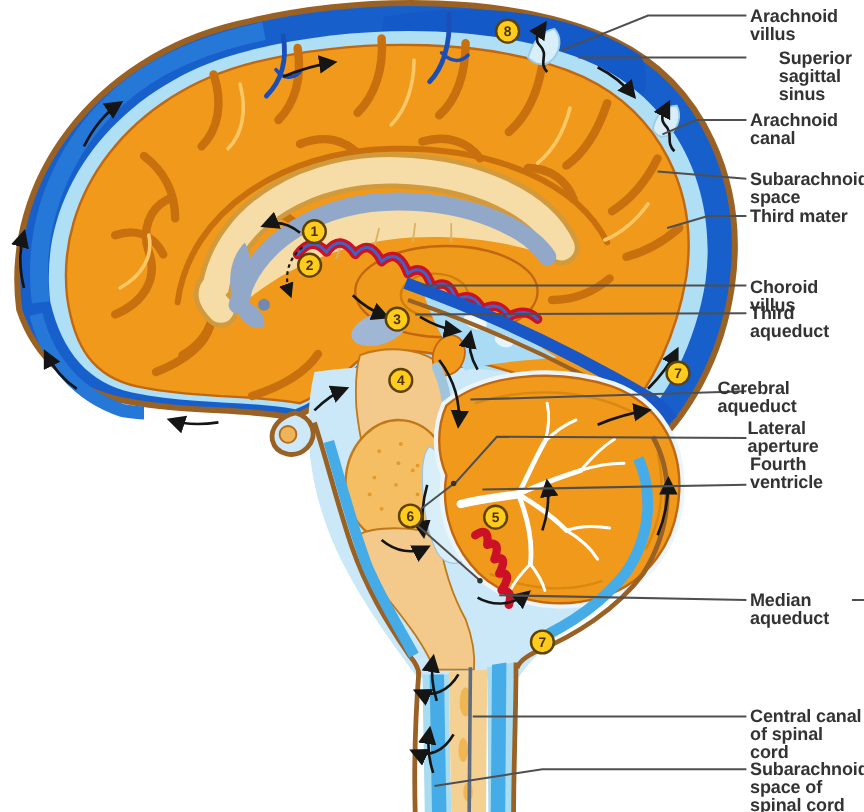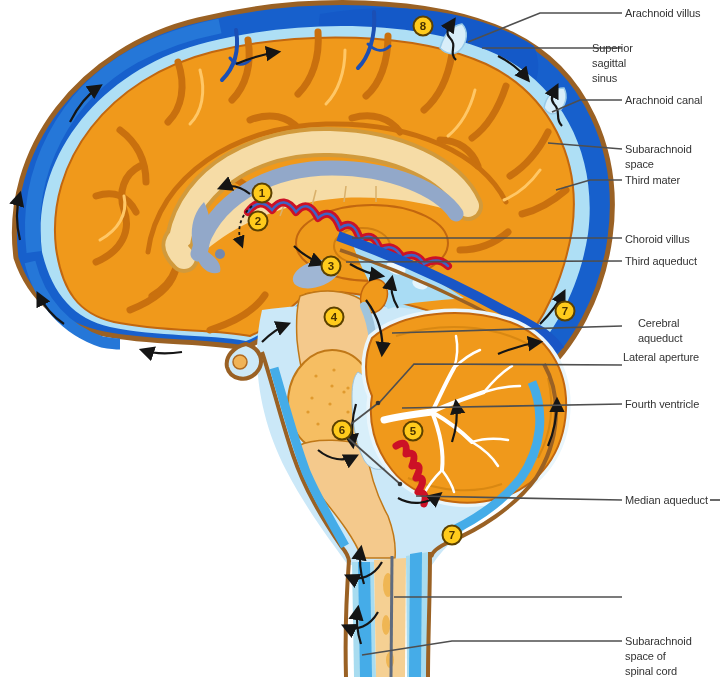--- a/index.html
+++ b/index.html
@@ -1,19 +1,19 @@
 <!DOCTYPE html>
 <html><head>
 <meta charset="utf-8">
 <style>
   html,body{margin:0;padding:0;background:#fff;}
   #stage{position:relative;width:720px;height:677px;overflow:hidden;background:#fff;
          font-family:"Liberation Sans",sans-serif;}
   #stage svg{position:absolute;left:0;top:0;}
-  .lbl{position:absolute;font-size:11px;font-weight:400;color:#333;line-height:15px;
+  .lbl{position:absolute;font-size:15px;font-weight:700;color:#333;line-height:15px;
        letter-spacing:-0.1px;white-space:pre-line;}
 </style>
 </head>
 <body>
 
 <div id="stage">
 <svg width="720" height="677" viewBox="0 0 720 677">
   <defs>
     <marker id="ah" markerWidth="8" markerHeight="8" refX="5.5" refY="3.5" orient="auto">
       <path d="M0,0 L7,3.5 L0,7 Z" fill="#151515"></path>
@@ -270,30 +270,32 @@
       <text x="452" y="539" fill="#4A3300">7</text>
     </g>
     <g>
       <circle cx="423" cy="26" r="9.5" stroke="#5C4100" stroke-width="2" fill="#FFCB1C"></circle>
       <text x="423" y="30" fill="#4A3300">8</text>
     </g>
   </g>
 </svg>
 
 <div class="lbl" style="left:625px;top:6px">Arachnoid villus</div>
-<div class="lbl" style="left:592px;top:41px">Superior
+<div class="lbl" style="left:649px;top:41px">Superior
 sagittal
 sinus</div>
 <div class="lbl" style="left:625px;top:93px">Arachnoid canal</div>
 <div class="lbl" style="left:625px;top:142px">Subarachnoid
 space</div>
 <div class="lbl" style="left:625px;top:173px">Third mater</div>
 <div class="lbl" style="left:625px;top:232px">Choroid villus</div>
 <div class="lbl" style="left:625px;top:254px">Third aqueduct</div>
-<div class="lbl" style="left:638px;top:316px">Cerebral
+<div class="lbl" style="left:598px;top:316px">Cerebral
 aqueduct</div>
 <div class="lbl" style="left:623px;top:350px">Lateral aperture</div>
-<div class="lbl" style="left:625px;top:397px">Fourth ventricle</div>
+<div class="lbl" style="left:625px;top:380px">Fourth ventricle</div>
 <div class="lbl" style="left:625px;top:493px">Median aqueduct</div>
+<div class="lbl" style="left:625px;top:590px">Central canal
+of spinal cord</div>
 <div class="lbl" style="left:625px;top:634px">Subarachnoid
 space of
 spinal cord</div>
 </div>
 
 </body></html>

